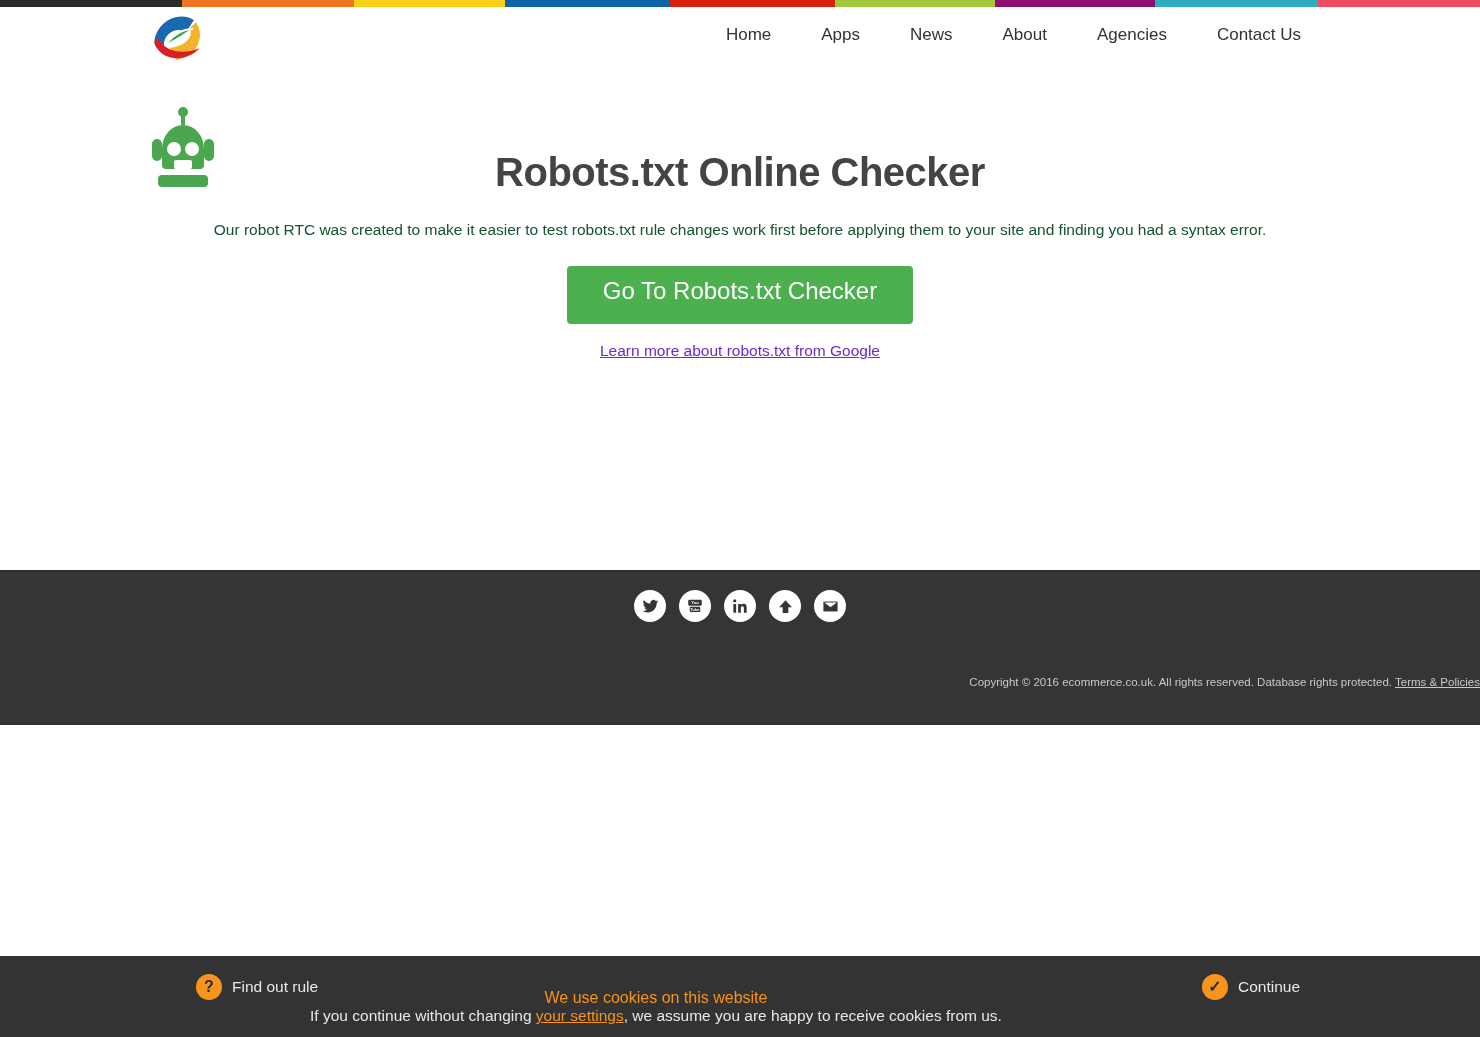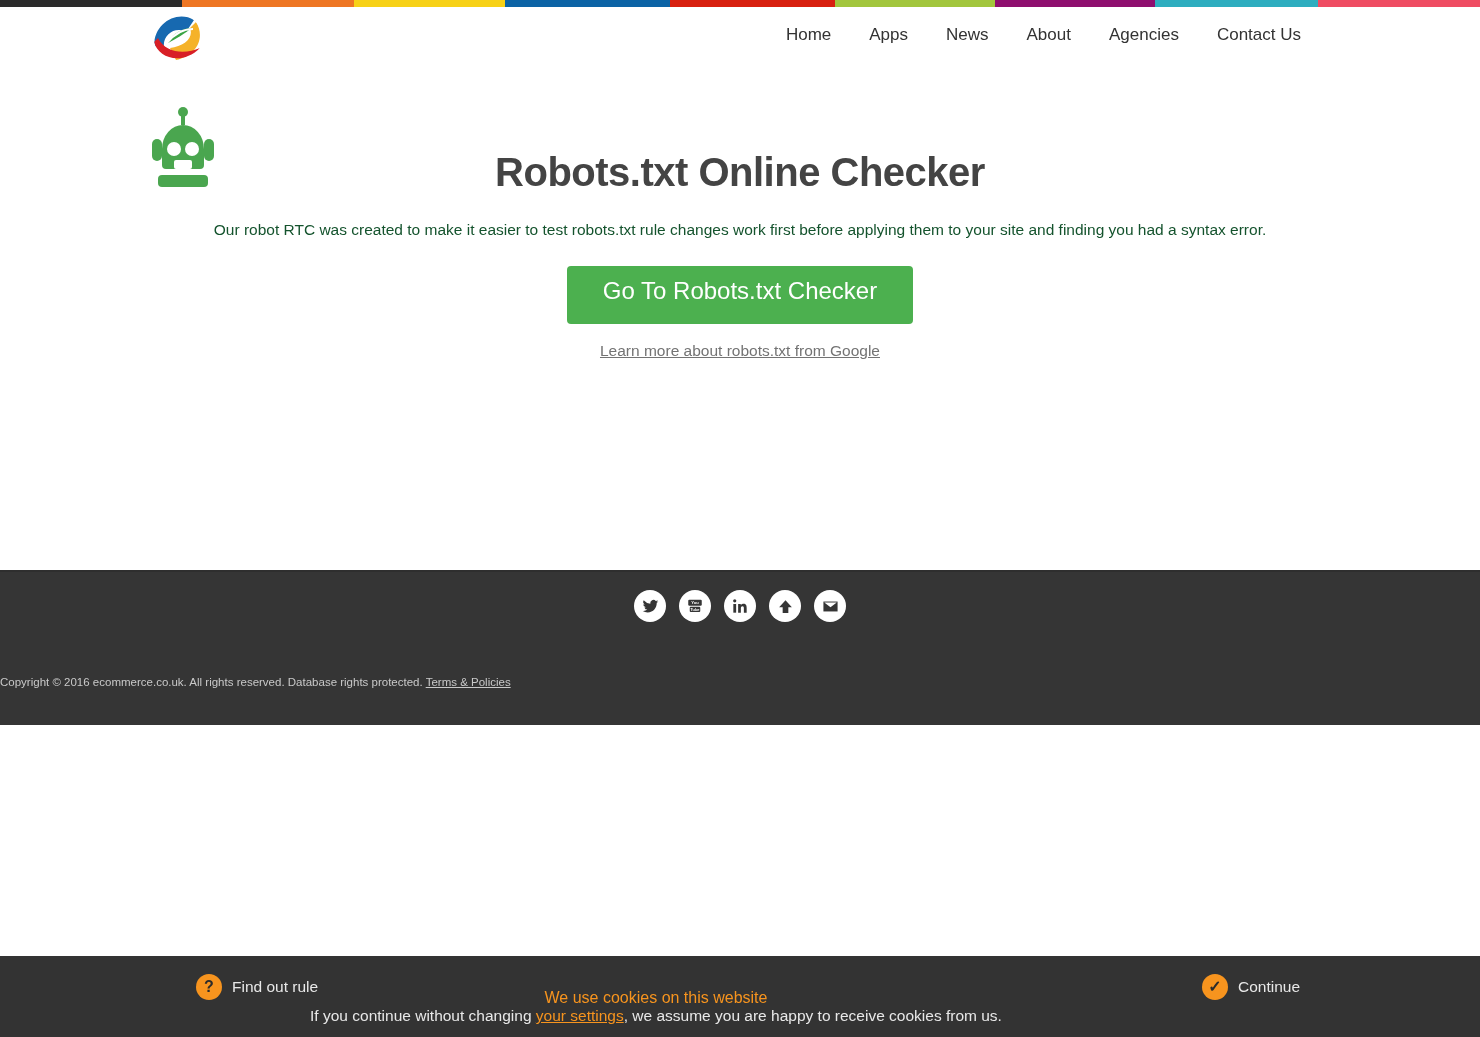--- a/index.html
+++ b/index.html
@@ -38,21 +38,21 @@
   .logo {
     position: absolute;
     left: 152px; top: 5px;
     width: 52px; height: 52px;
   }
   .nav {
     position: absolute;
     right: 160px; top: 14px;
     display: flex;
     align-items: center;
-    gap: 0px;
+    gap: 12px;
     justify-content: flex-end;
   }
   .nav a {
     color: #333333;
     text-decoration: none;
     font-size: 17px;
     padding: 0 19px;
     line-height: 28px;
     white-space: nowrap;
   }
@@ -98,21 +98,21 @@
     font-size: 24px;
     padding: 12px 36px 20px 36px;
     border: none;
     border-radius: 4px;
     cursor: pointer;
     font-family: "Liberation Sans", sans-serif;
     line-height: 1.1;
   }
   .link-wrap { text-align: center; margin-top: 18px; }
   .learn-link {
-    color: #737373;
+    color: #6d28d9;
     font-size: 15.5px;
   }
 
   
   .footer {
     position: absolute;
     left: 0; top: 570px;
     width: 1480px;
     height: 155px;
     background: #353535;
@@ -128,21 +128,21 @@
     width: 32px; height: 32px;
     border-radius: 50%;
     background: #ffffff;
     display: flex;
     align-items: center;
     justify-content: center;
     cursor: pointer;
   }
   .social-icon svg { display: block; }
   .copyright {
-    text-align: left;
+    text-align: right;
     color: #c9c9c9;
     font-size: 11.5px;
     margin-top: 54px;
   }
   .copyright a {
     color: #c9c9c9;
     text-decoration: underline;
   }
 
   

